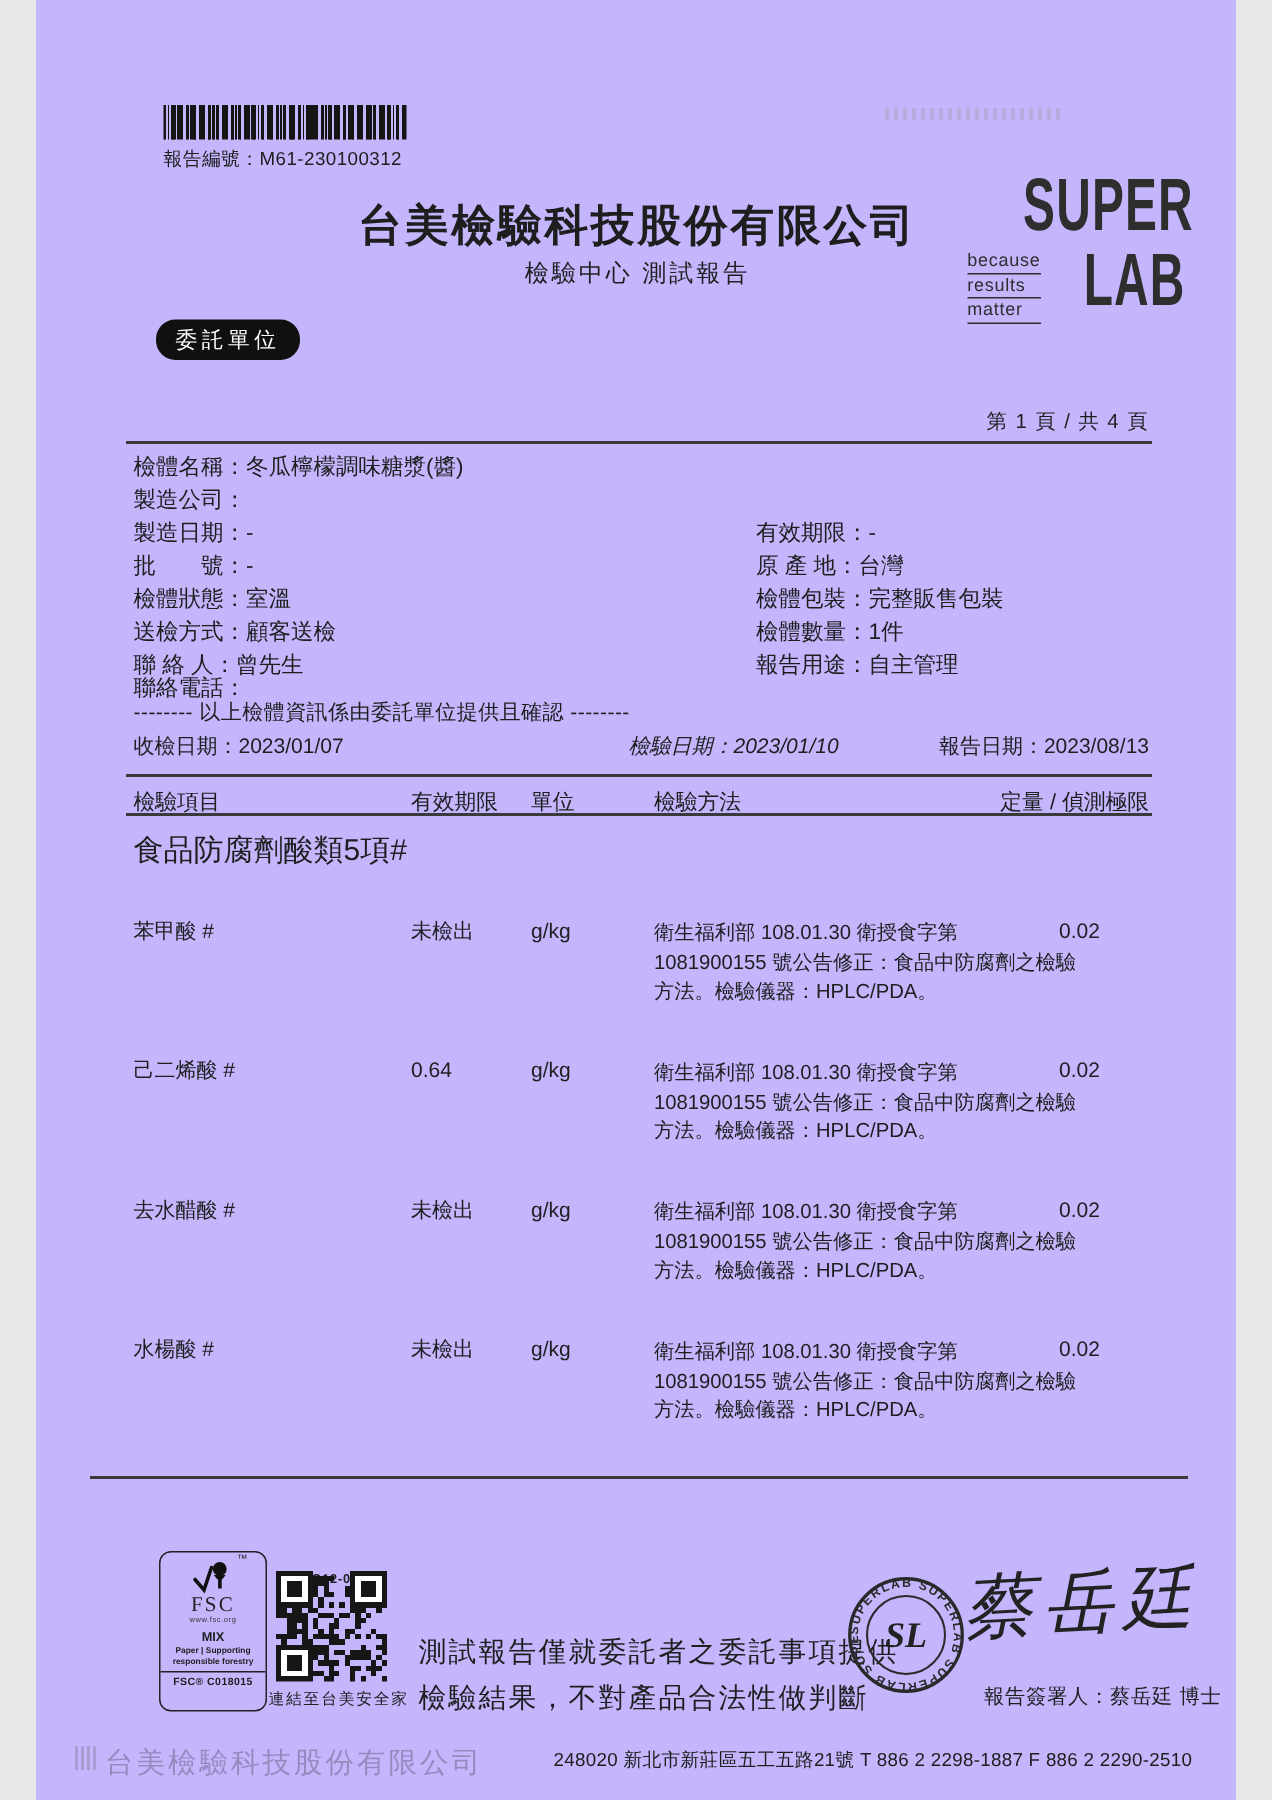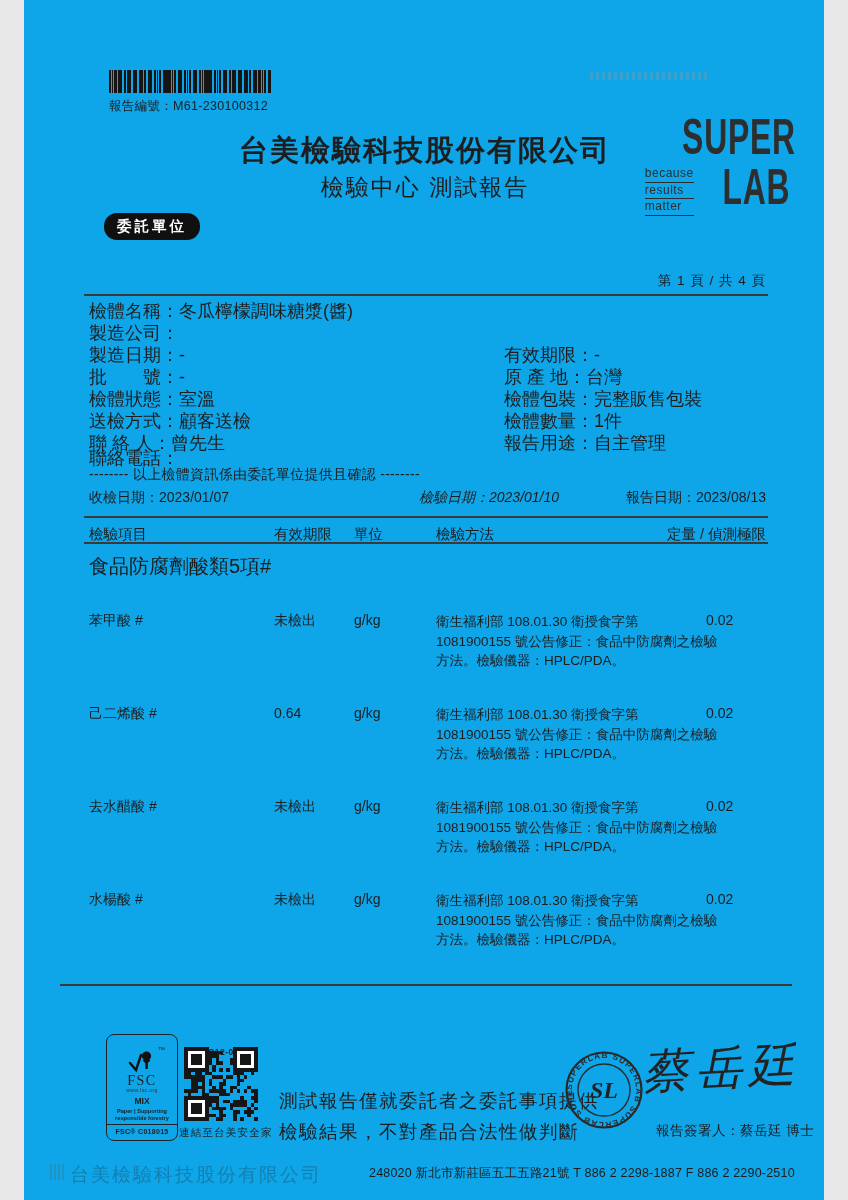--- a/index.html
+++ b/index.html
@@ -1,70 +1,70 @@
 <!DOCTYPE html>
 <html><head>
 <meta charset="utf-8">
 <style>
   html,body{margin:0;padding:0;background:#e8e8e8;}
-  .page{position:relative;width:800px;height:1200px;margin:0 auto;background:#0ea5e9;
+  .page{position:relative;width:800px;height:1200px;margin:0 auto;background:#c4b5fd;
         font-family:"Liberation Sans","DejaVu Sans",sans-serif;color:#1e1e1e;overflow:hidden;}
   .abs{position:absolute;}
   
   .barcode{left:85px;top:70px;width:162px;height:23px;
     background:
       repeating-linear-gradient(90deg,#151515 0 2px,transparent 2px 5px),
       repeating-linear-gradient(90deg,#151515 0 1px,transparent 1px 3px),
       repeating-linear-gradient(90deg,transparent 0 6px,#151515 6px 8px,transparent 8px 13px);}
   .report-no{left:85px;top:98px;font-size:12.5px;letter-spacing:.3px;}
   
   .company{left:60px;right:58px;top:131px;text-align:center;font-size:29px;font-weight:600;letter-spacing:2px;}
-  .subtitle{left:60px;right:58px;top:172px;text-align:center;font-size:23px;font-weight:500;letter-spacing:2px;}
+  .subtitle{left:60px;right:58px;top:172px;text-align:center;font-size:16px;font-weight:500;letter-spacing:2px;}
   
   .logo{top:116px;right:34px;width:142px;color:#2e2e2e;margin-left:24px;}
   .slab{font-weight:700;font-size:42px;line-height:42px;letter-spacing:1px;
         transform:scaleX(.76) scaleY(1.18);transform-origin:100% 50%;text-align:right;}
   .logo-row{display:flex;justify-content:flex-end;align-items:flex-start;gap:7px;margin-top:8px;}
   .tagline{font-size:12px;line-height:15px;color:#2e2e2e;margin-bottom:5px;}
   .tagline div{border-bottom:1.3px solid #2e2e2e;letter-spacing:.5px;padding-bottom:.5px;}
   .artifact-top{top:72px;right:116px;width:118px;height:8px;opacity:.3;filter:blur(.4px);
     background:repeating-linear-gradient(90deg,#999 0 3px,transparent 3px 6px);}
   
   .badge{left:80px;top:213px;background:#101010;color:#fff;border-radius:13px;
-         padding:4px 13px;font-size:14.5px;letter-spacing:3px;font-weight:700;}
+         padding:4px 13px;font-size:14.5px;letter-spacing:3px;font-weight:400;}
   .page-info{right:58px;top:272px;font-size:13.5px;letter-spacing:1px;}
   
   .hr{background:#3a3a3a;height:2px;}
   .hr1{left:60px;right:56px;top:294px;}
   .hr2{left:60px;right:56px;top:516px;height:1.6px;}
   .hr3{left:60px;right:56px;top:542px;height:1.6px;}
   .hr4{left:36px;right:32px;top:984px;height:1.8px;}
   
-  .iline{left:65px;right:58px;font-size:18px;line-height:19px;}
+  .iline{left:65px;right:58px;font-size:15px;line-height:19px;}
   .ir-span{position:absolute;left:415px;top:0;}
   .confirm{left:65px;top:466px;font-size:14px;letter-spacing:.3px;}
   .dates{top:489px;left:0;right:0;font-size:14px;}
   .d1{position:absolute;left:65px;}
   .d2{position:absolute;left:395px;font-style:italic;}
   .d3{position:absolute;right:58px;}
   
   .thead{top:525px;left:0;right:0;font-size:14.5px;}
   .h0{position:absolute;left:65px;} .h1{position:absolute;left:250px;}
   .h2{position:absolute;left:330px;} .h3{position:absolute;left:412px;}
   .h4{position:absolute;right:58px;}
   .group{left:65px;top:553px;font-size:20px;}
   .trow{left:0;right:0;height:92px;font-size:14px;}
   .c-item{position:absolute;left:65px;}
   .c-result{position:absolute;left:250px;}
   .c-unit{position:absolute;left:330px;}
   .c-method{position:absolute;left:412px;width:300px;font-size:13.5px;line-height:19.5px;}
   .c-loq{position:absolute;left:682px;}
   
   .fsc-box{left:82px;top:1034px;width:72px;height:107px;border:1.6px solid #222;border-radius:8px;
-           display:flex;flex-direction:column;align-items:center;box-sizing:border-box;padding-top:13px;}
+           display:flex;flex-direction:column;align-items:center;box-sizing:border-box;padding-top:3px;}
   .fsc-logo{position:relative;height:26px;}
   .fsc-tm{position:absolute;right:-8px;top:-2px;font-size:7px;}
   .fsc-name{font-family:"Liberation Serif","DejaVu Serif",serif;font-size:14px;letter-spacing:1.5px;line-height:13px;}
   .fsc-url{font-size:5px;letter-spacing:.4px;color:#333;}
   .fsc-mix{font-size:8.5px;font-weight:700;margin-top:3px;}
   .fsc-desc{font-size:5.6px;font-weight:700;text-align:center;line-height:6.6px;margin-top:2px;padding:0 3px;}
   .fsc-cert{border-top:1.2px solid #222;width:100%;text-align:center;font-size:7px;font-weight:600;
             margin-top:3px;padding-top:2.5px;letter-spacing:.3px;}
   .qr-label{left:178px;top:1035px;font-size:8.5px;font-weight:700;letter-spacing:.5px;margin-top:12px;}
   .qr{left:160px;top:1047px;width:74px;height:74px;}

